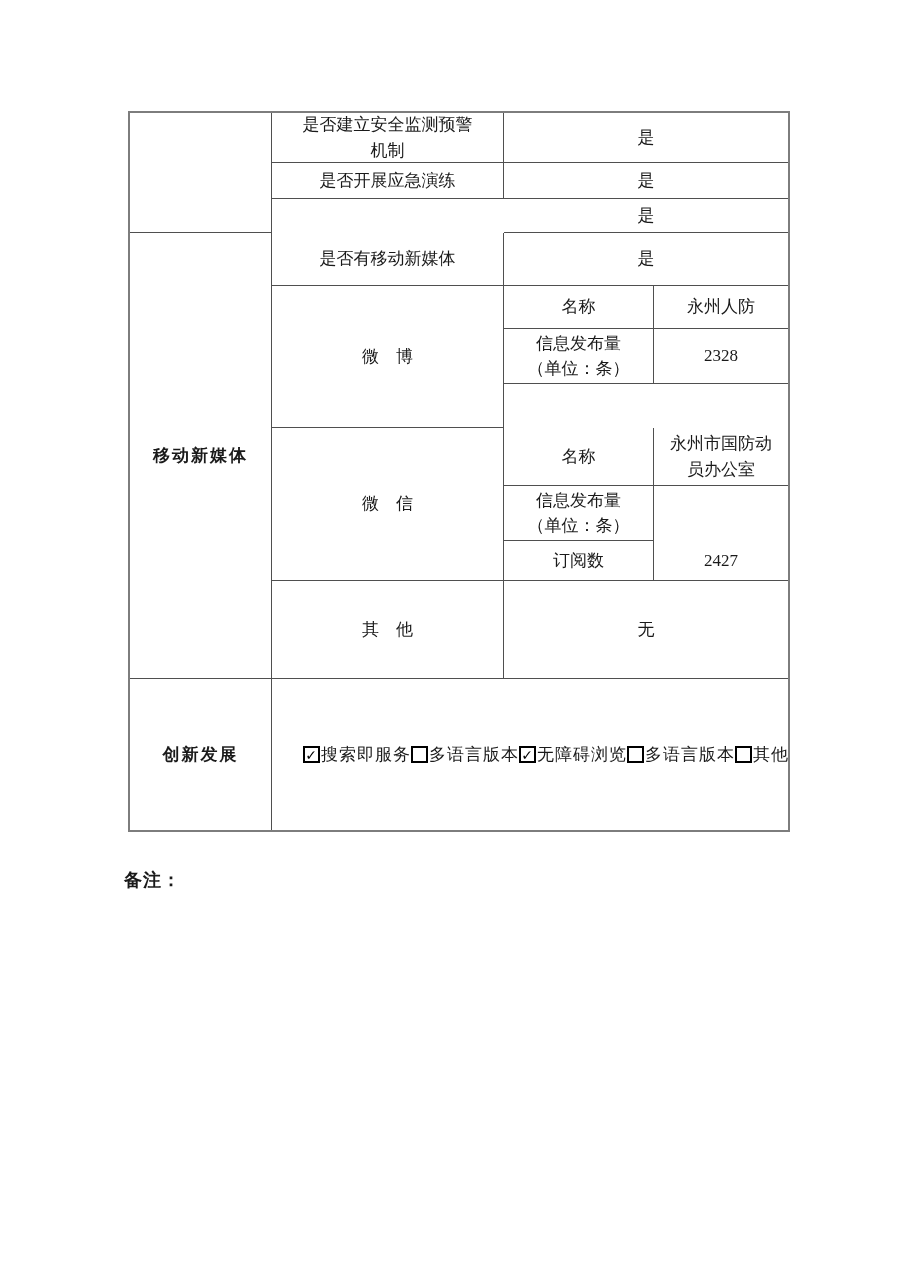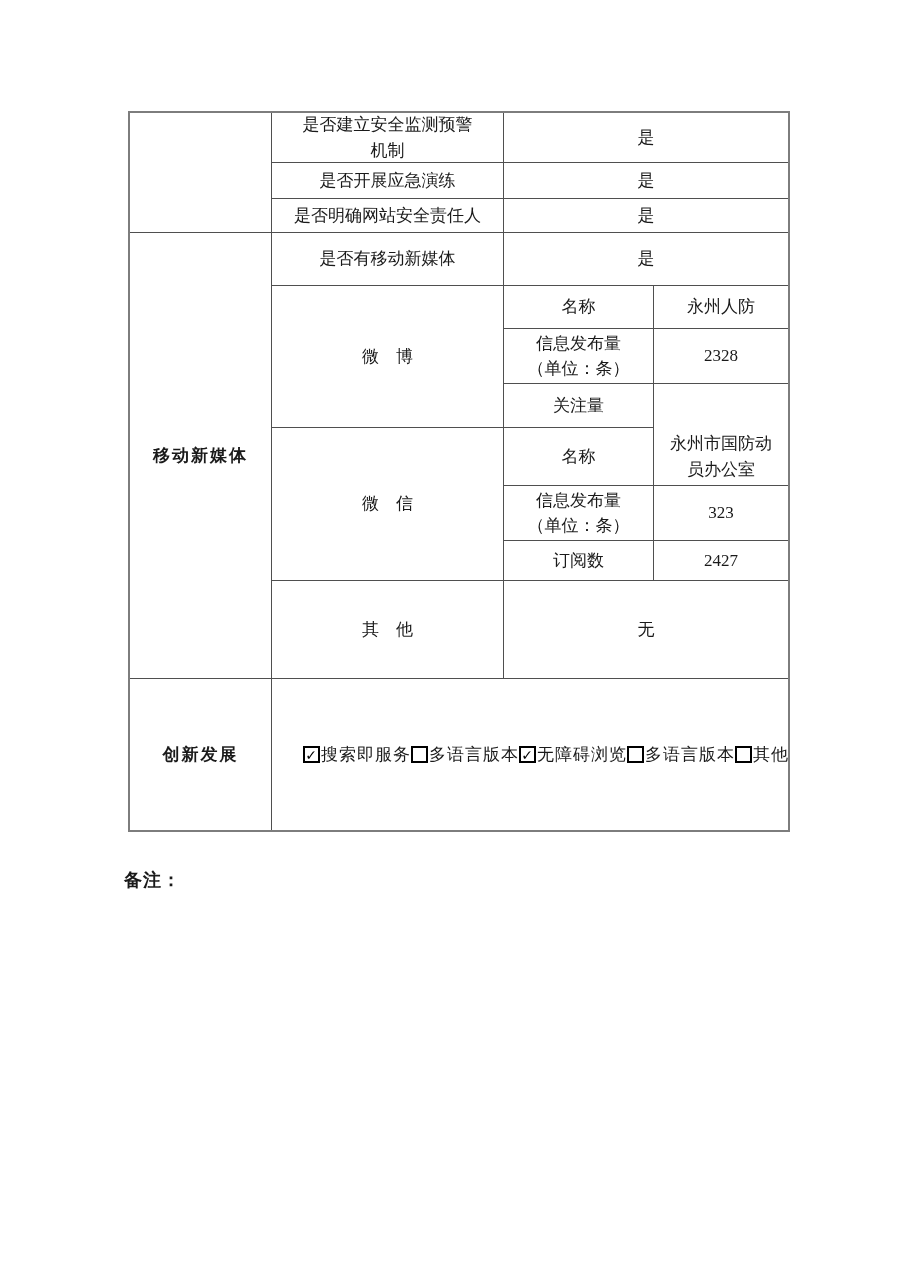--- a/index.html
+++ b/index.html
@@ -85,43 +85,40 @@
 
     <div class="cell" style="grid-area:1/1/4/2"></div>
 
     <div class="cell" style="grid-area:1/2/2/3">是否建立安全监测预警
 机制</div>
     <div class="cell no-r" style="grid-area:1/3/2/5">是</div>
 
     <div class="cell" style="grid-area:2/2/3/3">是否开展应急演练</div>
     <div class="cell no-r" style="grid-area:2/3/3/5">是</div>
 
-    <div class="cell" style="grid-area:3/2/4/3">是否明确网站安全责任人</div>
     <div class="cell no-r" style="grid-area:3/3/4/5">是</div>
 
     <div class="cell section-label" style="grid-area:4/1/12/2">移动新媒体</div>
 
     <div class="cell" style="grid-area:4/2/5/3">是否有移动新媒体</div>
     <div class="cell no-r" style="grid-area:4/3/5/5">是</div>
 
     <div class="cell" style="grid-area:5/2/8/3">微　博</div>
     <div class="cell" style="grid-area:5/3/6/4">名称</div>
     <div class="cell no-r" style="grid-area:5/4/6/5">永州人防</div>
     <div class="cell" style="grid-area:6/3/7/4">信息发布量
 （单位：条）</div>
     <div class="cell no-r" style="grid-area:6/4/7/5">2328</div>
-    <div class="cell" style="grid-area:7/3/8/4">关注量</div>
 
     <div class="cell" style="grid-area:8/2/11/3">微　信</div>
     <div class="cell" style="grid-area:8/3/9/4">名称</div>
     <div class="cell no-r" style="grid-area:8/4/9/5">永州市国防动
 员办公室</div>
     <div class="cell" style="grid-area:9/3/10/4">信息发布量
 （单位：条）</div>
-    <div class="cell no-r" style="grid-area:9/4/10/5">323</div>
     <div class="cell" style="grid-area:10/3/11/4">订阅数</div>
     <div class="cell no-r" style="grid-area:10/4/11/5">2427</div>
 
     <div class="cell" style="grid-area:11/2/12/3">其　他</div>
     <div class="cell no-r" style="grid-area:11/3/12/5">无</div>
 
     <div class="cell section-label no-b" style="grid-area:12/1/13/2">创新发展</div>
     <div class="cell options-cell no-r no-b" style="grid-area:12/2/13/5">
         <span class="chk-item">
           <span class="chk-box">✓</span>

